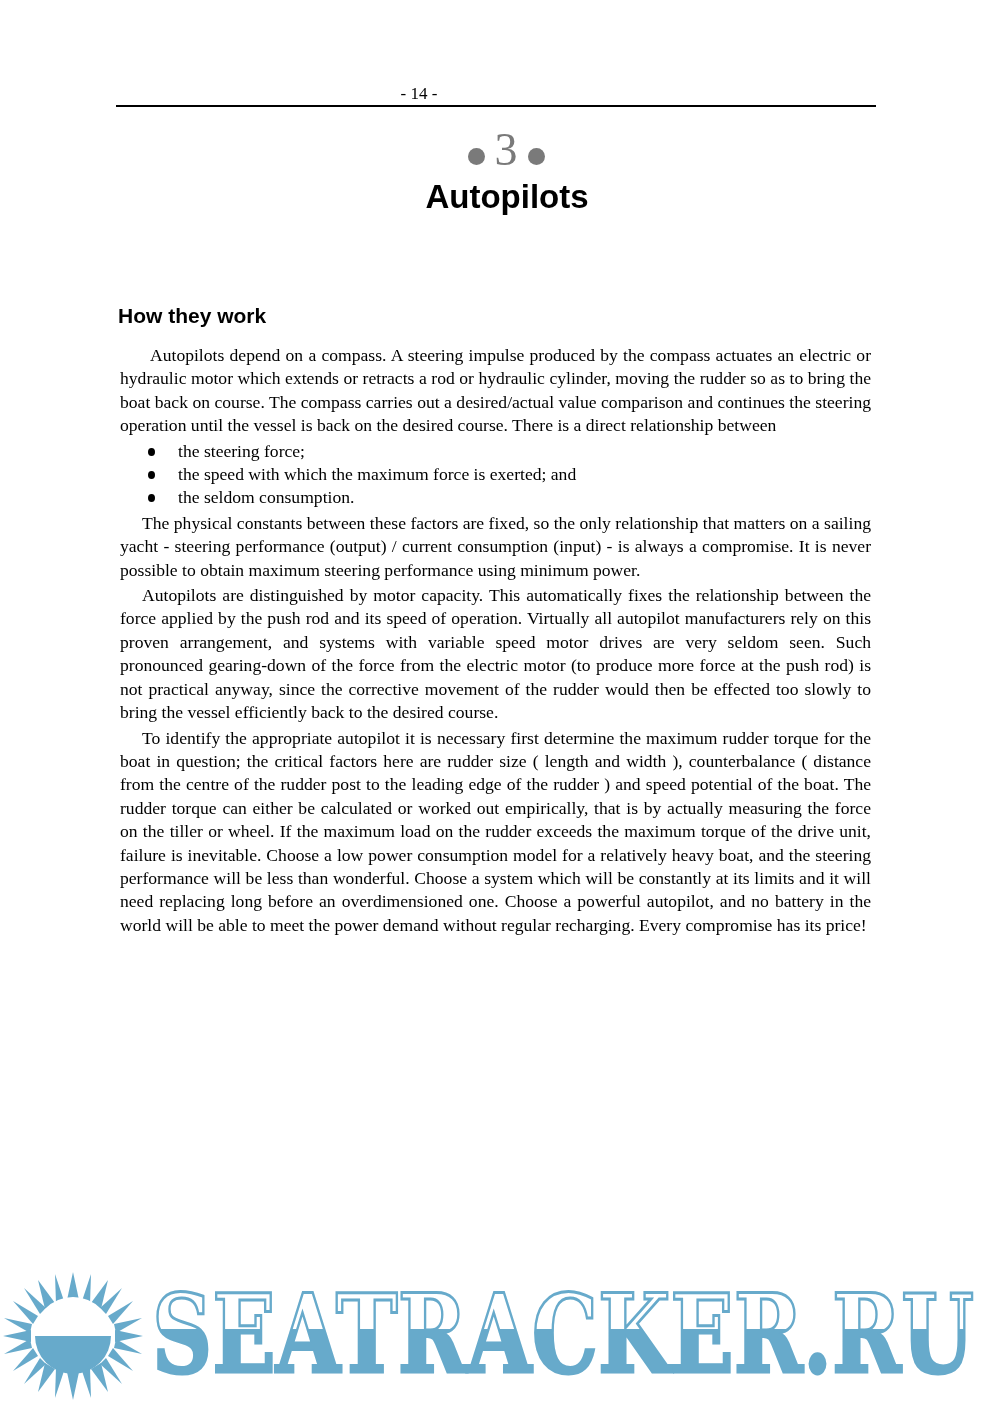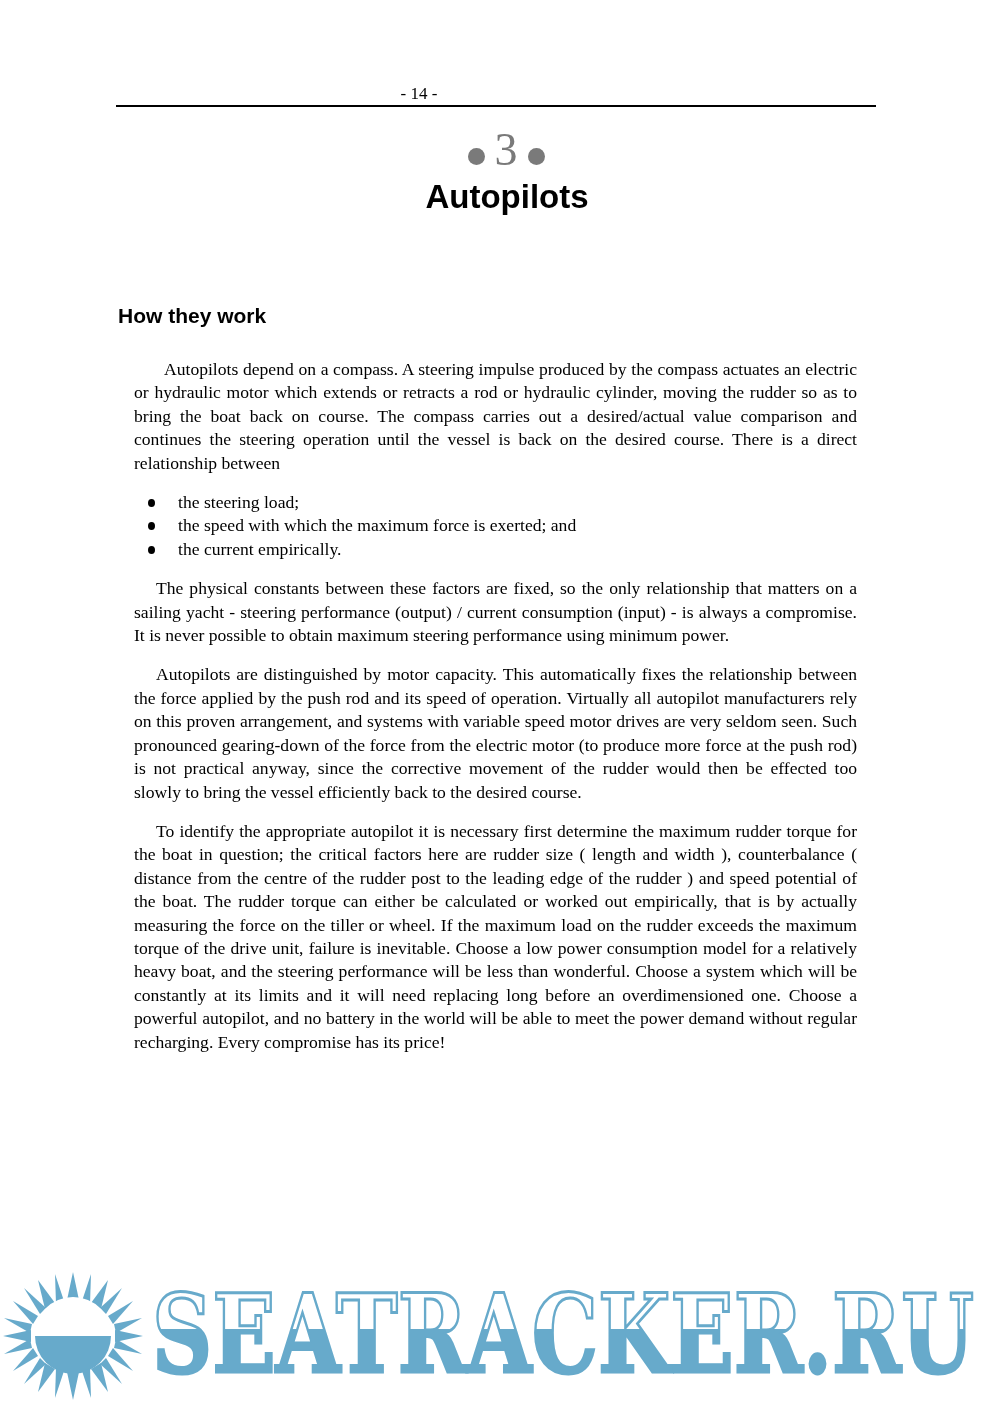--- a/index.html
+++ b/index.html
@@ -25,21 +25,21 @@
   }
   .section-heading {
     position: absolute; left: 118px; top: 303px;
     font-family: "Liberation Sans", sans-serif; font-weight: bold; font-size: 21px; line-height: 26px;
   }
   .body {
     position: absolute; left: 118px; width: 755px; top: 342px;
     font-family: "Liberation Serif", serif; font-size: 17.6px; line-height: 23.4px;
     text-align: justify;
   }
-  .body p { margin: 16px; text-indent: 22px; }
+  .body p { margin: 2px; text-indent: 22px; }
   .body p.first { text-indent: 30px; }
   .body ul { margin: 0; padding: 0; list-style: none; }
   .body li { position: relative; padding-left: 60px; text-align: left; }
   .body li .bullet {
     position: absolute; left: 30px; top: 8px; width: 7px; height: 8px; border-radius: 50%; background: #000;
   }
   .logo {
     position: absolute; left: 0; top: 1258px; width: 989px; height: 145px;
   }
   .logo .sun { position: absolute; left: 0; top: 0; }
@@ -57,23 +57,23 @@
   <span class="dot"></span><span>3</span><span class="dot"></span>
 </div>
 
 <h1 class="chapter-title" style="margin:0;">Autopilots</h1>
 
 <h2 class="section-heading" style="margin:0;text-align:right;">How they work</h2>
 
 <div class="body">
   <p class="first">Autopilots depend on a compass. A steering impulse produced by the compass actuates an electric or hydraulic motor which extends or retracts a rod or hydraulic cylinder, moving the rudder so as to bring the boat back on course. The compass carries out a desired/actual value comparison and continues the steering operation until the vessel is back on the desired course. There is a direct relationship between</p>
   <ul>
-    <li><span class="bullet"></span><span>the steering load;</span></li>
+    <li><span class="bullet"></span><span>the steering force;</span></li>
     <li><span class="bullet"></span><span>the speed with which the maximum force is exerted; and</span></li>
-    <li><span class="bullet"></span><span>the current empirically.</span></li>
+    <li><span class="bullet"></span><span>the seldom consumption.</span></li>
   </ul>
   <p>The physical constants between these factors are fixed, so the only relationship that matters on a sailing yacht - steering performance (output) / current consumption (input) - is always a compromise. It is never possible to obtain maximum steering performance using minimum power.</p>
   <p>Autopilots are distinguished by motor capacity. This automatically fixes the relationship between the force applied by the push rod and its speed of operation. Virtually all autopilot manufacturers rely on this proven arrangement, and systems with variable speed motor drives are very seldom seen. Such pronounced gearing-down of the force from the electric motor (to produce more force at the push rod) is not practical anyway, since the corrective movement of the rudder would then be effected too slowly to bring the vessel efficiently back to the desired course.</p>
   <p>To identify the appropriate autopilot it is necessary first determine the maximum rudder torque for the boat in question; the critical factors here are rudder size ( length and width ), counterbalance ( distance from the centre of the rudder post to the leading edge of the rudder ) and speed potential of the boat. The rudder torque can either be calculated or worked out empirically, that is by actually measuring the force on the tiller or wheel. If the maximum load on the rudder exceeds the maximum torque of the drive unit, failure is inevitable. Choose a low power consumption model for a relatively heavy boat, and the steering performance will be less than wonderful. Choose a system which will be constantly at its limits and it will need replacing long before an overdimensioned one. Choose a powerful autopilot, and no battery in the world will be able to meet the power demand without regular recharging. Every compromise has its price!</p>
 </div>
 
 <div class="logo">
   <svg class="sun" width="150" height="145" viewBox="0 0 150 145">
     <g fill="#67aacb">
       <circle cx="73" cy="78" r="38"></circle>

